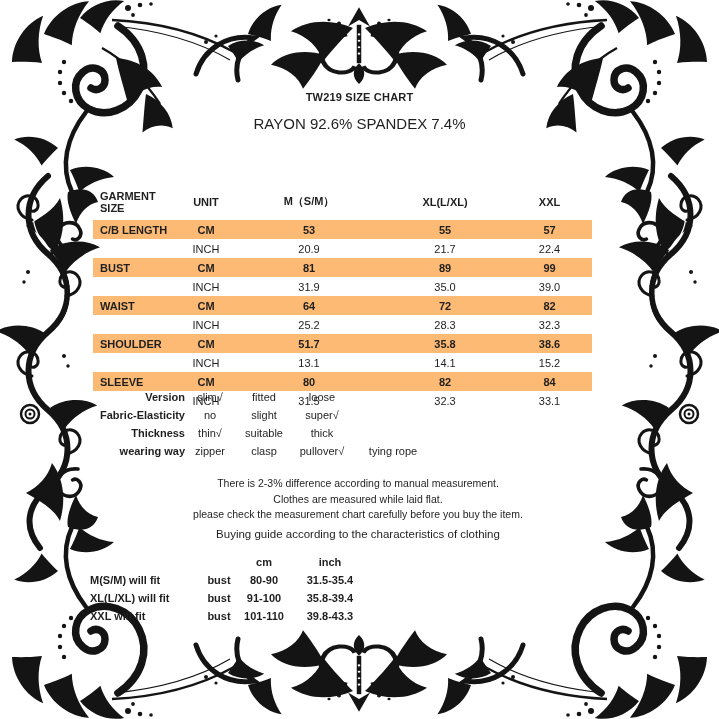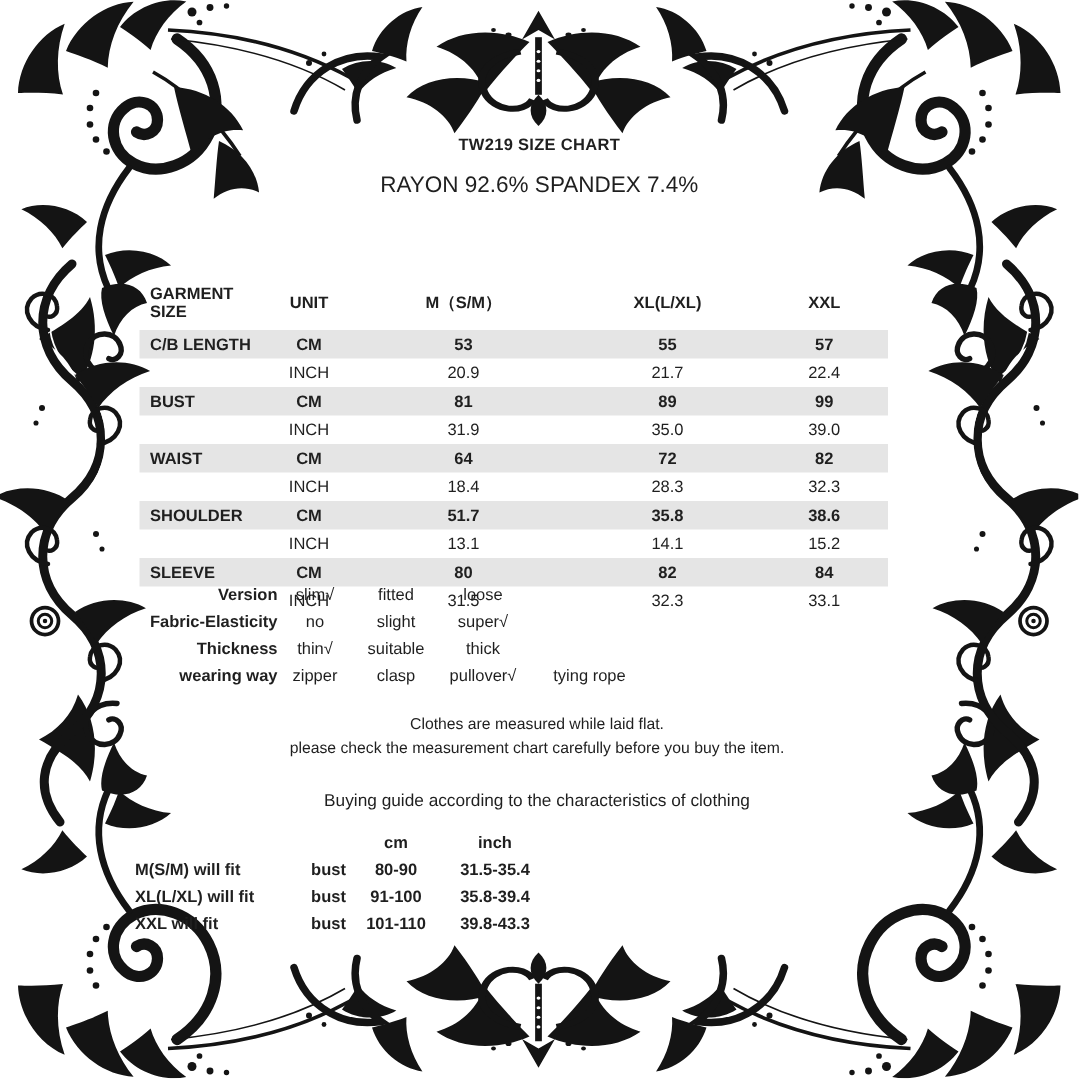--- a/index.html
+++ b/index.html
@@ -17,21 +17,21 @@
   .size-table { position:absolute; left:93px; top:135px; width:499px; font-size:11px; }
   .st-row { display:flex; height:19px; align-items:center; }
   .st-head { height:37px; font-weight:bold; align-items:center;margin-top:48px; }
   .st-head .c.label { line-height:12px; }
   .c { flex:0 0 auto; text-align:center; }
   .c.label { width:84px; padding-left:7px; text-align:left; font-weight:bold; }
   .c.unit  { width:58px; font-weight:inherit; }
   .c.m     { width:148px; }
   .c.xl    { width:124px; }
   .c.xxl   { width:85px; }
-  .st-row.shaded { background:#e5e5e5; font-weight:bold; }
+  .st-row.shaded { background:#fdba74; font-weight:bold; }
 
   .attrs { position:absolute; left:93px; top:388px; font-size:11px; }
   .attr-row { display:flex; height:18px; align-items:center; }
   .attr-label { width:92px; text-align:right; font-weight:bold; }
   .attr-opt { text-align:center; }
   .attr-opt.o1 { width:50px; }
   .attr-opt.o2 { width:58px; }
   .attr-opt.o3 { width:58px; }
   .attr-opt.o4 { width:84px; }
 
@@ -204,21 +204,21 @@
       <div class="st-row shaded">
         <div class="c label">WAIST</div>
         <div class="c unit">CM</div>
         <div class="c m">64</div>
         <div class="c xl">72</div>
         <div class="c xxl">82</div>
       </div>
       <div class="st-row">
         <div class="c label"></div>
         <div class="c unit">INCH</div>
-        <div class="c m">18.4</div>
+        <div class="c m">25.2</div>
         <div class="c xl">28.3</div>
         <div class="c xxl">32.3</div>
       </div>
       <div class="st-row shaded">
         <div class="c label">SHOULDER</div>
         <div class="c unit">CM</div>
         <div class="c m">51.7</div>
         <div class="c xl">35.8</div>
         <div class="c xxl">38.6</div>
       </div>
@@ -270,20 +270,21 @@
       <div class="attr-row">
         <div class="attr-label">wearing way</div>
         <div class="attr-opt o1">zipper</div>
         <div class="attr-opt o2">clasp</div>
         <div class="attr-opt o3">pullover√</div>
         <div class="attr-opt o4">tying rope</div>
       </div>
     </div>
 
     <div class="notes">
+      <div>There is 2-3% difference according to manual measurement.</div>
       <div>Clothes are measured while laid flat.</div>
       <div>please check the measurement chart carefully before you buy the item.</div>
     </div>
 
     <div class="guide-heading">Buying guide according to the characteristics of clothing</div>
 
     <div class="guide">
       <div class="g-row">
         <div class="g-label"></div>
         <div class="g-measure"></div>

